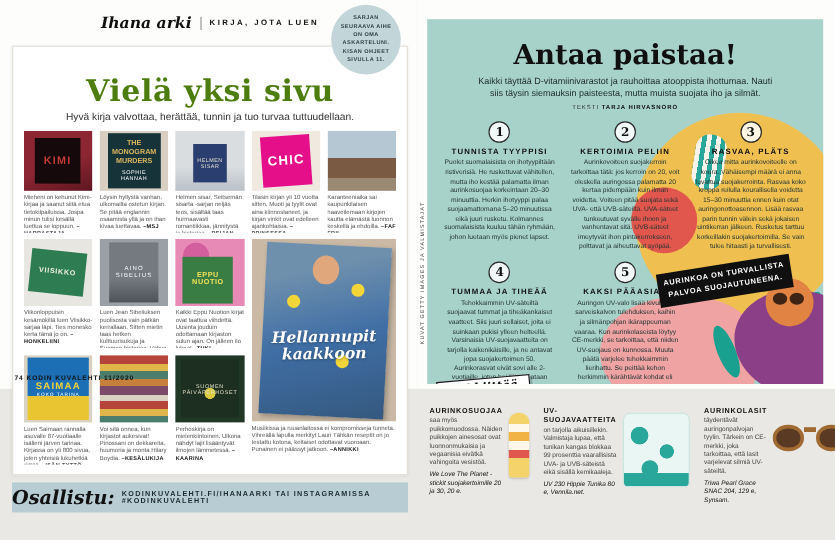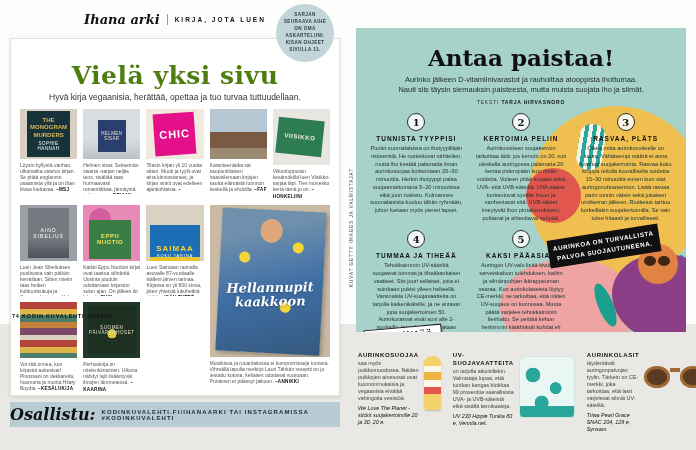--- a/index.html
+++ b/index.html
@@ -54,21 +54,21 @@
   .p-viisikko { background:#e8e6e0; }
   .p-viisikko .cover { left:8%; top:18%; width:80%; height:64%; background:#2e7d52; transform:rotate(6deg); }
   .p-viisikko .t { color:#f3efdf; font-weight:bold; font-size:6px; letter-spacing:.6px; }
   .p-aino { background:#9aa0a6; }
   .p-aino .cover { left:14%; top:6%; width:72%; height:88%; background:linear-gradient(180deg,#747a80 60%,#4d5358); }
   .p-aino .t { color:#fff; font-size:5px; letter-spacing:1px; }
   .p-eppu { background:radial-gradient(circle at 30% 25%,#d45f9e 18%,transparent 19%) #e78ab5; }
   .p-eppu .cover { left:10%; top:26%; width:74%; height:70%; background:#3a7d44; }
   .p-eppu .t { color:#f2e25a; font-weight:bold; font-size:6px; letter-spacing:.5px; }
   .p-saimaa { background:#d9d2c3; }
-  .p-saimaa .cover { left:6%; top:4%; width:88%; height:92%; background:linear-gradient(180deg,#1c6fb5 62%,#e8c531 62%);margin-top:18px; }
+  .p-saimaa .cover { left:6%; top:4%; width:88%; height:92%; background:linear-gradient(180deg,#1c6fb5 62%,#e8c531 62%); }
   .p-saimaa .t { color:#f4d435; font-weight:bold; font-size:8px; letter-spacing:1px; }
   .p-saimaa .s { color:#fff; font-size:4px; letter-spacing:.8px; }
   .p-stack { background:repeating-linear-gradient(180deg,#b5443a 0 7px,#e0b54a 7px 13px,#4a7d6b 13px 20px,#c77f3c 20px 26px,#7a4a68 26px 33px,#d9d2c3 33px 38px); }
   .p-perho { background:#223826; }
   .p-perho .cover { left:8%; top:8%; width:84%; height:84%; background:radial-gradient(circle at 50% 58%,#d8c93e 12%,transparent 13%) #1c2f20; }
   .p-perho .t { color:#e4e0c8; font-size:4.5px; letter-spacing:.6px; }
 
   .feature { grid-column:4/6; grid-row:2/4; }
   .feature .photo { height:152px; background:#c9b9a5; }
   .feature .cover { left:8%; top:3%; width:86%; height:94%; background:linear-gradient(165deg,#6f90ad 18%,#3f6ea5 55%,#35597f); transform:rotate(3deg);
@@ -83,21 +83,21 @@
     justify-content:center; gap:6px; }
   .participate .script { font-size:16px; }
   .participate .ptext { font-size:6px; font-weight:bold; letter-spacing:1.1px; color:#1d2b30; }
   .folio { position:absolute; bottom:5px; font-size:5.5px; letter-spacing:.8px; color:#111; font-weight:bold; }
   .folio-left { left:12px; }
   .folio-right { right:12px; }
 
   
   .credit-vert { position:absolute; left:1px; top:168px; writing-mode:vertical-rl; transform:rotate(180deg);
     font-size:4.5px; letter-spacing:1px; color:#444; }
-  .teal-panel { position:relative; margin-top:20px; height:304px; background:#a7d2ca; padding:10px 14px 0; overflow:hidden; }
+  .teal-panel { position:relative; margin-top:8px; height:304px; background:#a7d2ca; padding:10px 14px 0; overflow:hidden; }
   .rp-title { font-family:"DejaVu Serif", serif; font-weight:bold; font-size:23px; text-align:center; color:#101010; margin-top:6px; }
   .rp-sub { font-size:7.5px; text-align:center; color:#1c2a2a; margin-top:4px; line-height:1.35; padding:0 26px; }
   .rp-byline { font-size:5px; text-align:center; margin-top:4px; letter-spacing:.8px; color:#333; }
   .rp-byline b { color:#111; }
 
   .tips { position:relative; z-index:3; display:grid; grid-template-columns:repeat(3,1fr); gap:8px 12px; margin-top:8px; }
   .tip { text-align:center; }
   .tip .num { width:18px; height:18px; border:1px solid #2b2b2b; border-radius:50%; background:rgba(255,255,255,.85);
     display:flex; align-items:center; justify-content:center; margin:0 auto 4px;
     font-family:"DejaVu Serif", serif; font-weight:bold; font-size:10px; color:#111; }
@@ -153,24 +153,32 @@
   <div class="page page-left">
     <div class="strap">
       <span class="script">Ihana arki</span>
       <span class="sep"></span>
       <span class="section">KIRJA, JOTA LUEN</span>
     </div>
     <div class="badge-circle">SARJAN SEURAAVA AIHE ON OMA ASKARTELUNI. KISAN OHJEET SIVULLA 11.</div>
 
     <div class="content-box">
       <h1 class="lp-title">Vielä yksi sivu</h1>
-      <p class="lp-sub">Hyvä kirja vegaanisia, herättää, opettaa ja tuo turvaa tuttuudellaan.</p>
+      <p class="lp-sub">Hyvä kirja valvottaa, herättää, tunnin ja tuo turvaa tuttuudellaan.</p>
 
       <div class="bgrid">
 
+        <div class="cell r1">
+          <div class="photo p-kimi">
+            <div class="cover">
+                <span class="t">KIMI</span>
+              </div>
+          </div>
+          <p class="cap"><span>Mieheni on kehunut Kimi-kirjaa ja saanut siitä etua tietokilpailuissa. Jospa minun tulisi kesällä luettua se loppuun.</span> <b>–HARRASTAJA</b></p>
+        </div>
         <div class="cell r1">
           <div class="photo p-mono">
             <div class="cover" style="position:relative;flex:1;">
               <span class="t">THE MONOGRAM MURDERS</span>
               <span class="s">SOPHIE HANNAH</span>
             </div>
           </div>
           <p class="cap"><span>Löysin hyllystä vanhan, ulkomailta ostetun kirjan. Se pitää englannin osaamista yllä ja on ihan kivaa luettavaa.</span> <b>–MSJ</b></p>
         </div>
         <div class="cell r1">
@@ -280,21 +288,21 @@
         <span class="leaf l3"></span>
         <span class="hair"></span>
         <span class="face"></span>
         <span class="glasses">
             <i></i>
             <i></i>
           </span>
       </div>
 
       <h2 class="rp-title">Antaa paistaa!</h2>
-      <p class="rp-sub">Aurinko jälkeen D-vitamiinivarastot ja rauhoittaa atooppista ihottumaa. Nauti siis täysin siemauksin paisteesta, mutta muista suojata iho ja silmät.</p>
+      <p class="rp-sub">Kaikki täyttää D-vitamiinivarastot ja rauhoittaa atooppista ihottumaa. Nauti siis täysin siemauksin paisteesta, mutta muista suojata iho ja silmät.</p>
       <p class="rp-byline">
         <span>TEKSTI</span> <b>TARJA HIRVASNORO</b>
       </p>
 
       <div class="tips">
         <div class="tip tip1">
           <div class="num">1</div>
           <h4>TUNNISTA TYYPPISI</h4>
           <p>Puolet suomalaisista on ihotyypiltään ristiverisiä. He ruskettuvat vähitellen, mutta iho kestää palamatta ilman aurinkosuojaa korkeintaan 20–30 minuuttia. Herkin ihotyyppi palaa suojaamattomana 5–20 minuutissa eikä juuri rusketu. Kolmannes suomalaisista kuuluu tähän ryhmään, johon luetaan myös pienet lapset.</p>
         </div>

